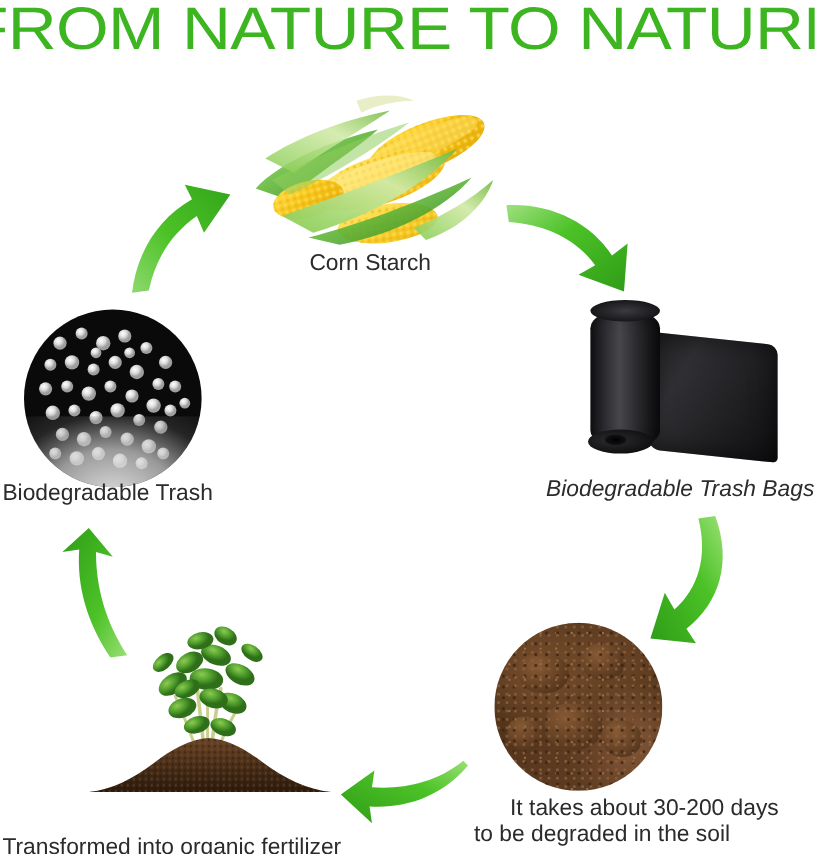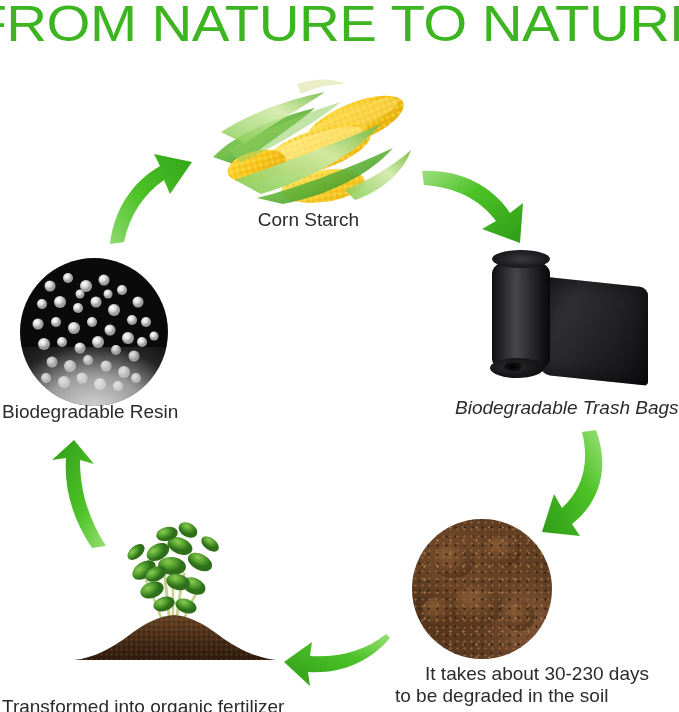--- a/index.html
+++ b/index.html
@@ -307,21 +307,21 @@
 
   <div class="node">
     <div id="soil-img">
       <div class="clod" style="left:14%; top:18%; width:30%; height:24%;"></div>
       <div class="clod" style="left:52%; top:12%; width:26%; height:22%;"></div>
       <div class="clod" style="left:30%; top:48%; width:34%; height:28%;"></div>
       <div class="clod" style="left:64%; top:58%; width:24%; height:22%;"></div>
       <div class="clod" style="left:8%; top:56%; width:22%; height:20%;"></div>
       <div class="grain"></div>
     </div>
-    <div class="label" style="left:395px; top:662px; width:284px; text-align:center;">It takes about 30-230 days</div>
+    <div class="label" style="left:395px; top:662px; width:284px; text-align:center;">It takes about 30-200 days</div>
     <div class="label" style="left:395px; top:684px; width:284px; ">to be degraded in the soil</div>
   </div>
 
   <div class="arrow" style="left:282px; top:634px;">
     <svg width="110" height="54" viewBox="0 0 110 54">
       <defs>
         <linearGradient id="agD" x1="1" y1="0" x2="0" y2="1">
           <stop offset="0%" stop-color="#9ae075"></stop>
           <stop offset="40%" stop-color="#4cc227"></stop>
           <stop offset="100%" stop-color="#2f9c17"></stop>
@@ -446,16 +446,16 @@
           <circle cx="98" cy="128" r="5"></circle>
             <circle cx="26" cy="120" r="5"></circle>
           <circle cx="116" cy="120" r="5"></circle>
             <circle cx="134" cy="78" r="4.5"></circle>
           <circle cx="60" cy="36" r="4.5"></circle>
             <circle cx="88" cy="36" r="4.5"></circle>
         </g>
       </svg>
       <div class="pellet-fog"></div>
     </div>
-    <div class="label" style="left:2px; top:400px;">Biodegradable Resin</div>
+    <div class="label" style="left:2px; top:400px;">Biodegradable Trash</div>
   </div>
 
 </div>
 
 </body></html>

